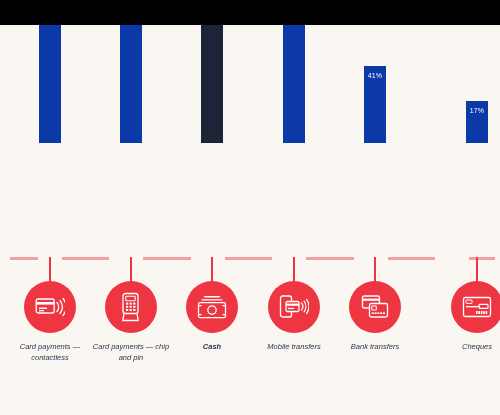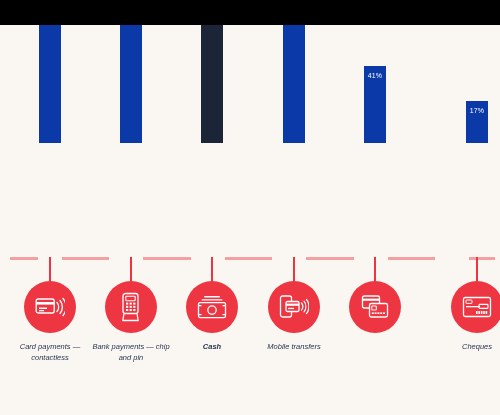--- a/index.html
+++ b/index.html
@@ -155,21 +155,21 @@
               <rect x="8" y="13.8" width="2.2" height="2"></rect>
               <rect x="11.6" y="13.8" width="2.2" height="2"></rect>
               <rect x="15.2" y="13.8" width="2.2" height="2"></rect>
               <rect x="8" y="17" width="2.2" height="2"></rect>
               <rect x="11.6" y="17" width="2.2" height="2"></rect>
               <rect x="15.2" y="17" width="2.2" height="2"></rect>
             </g>
             <path d="M6 21.5l-1.2 7h15.4l-1.2-7" fill="none" stroke="#fff" stroke-width="1.3" stroke-linejoin="round"></path>
           </svg>
         </div>
-        <div class="cat-label">Bank payments — chip and pin</div>
+        <div class="cat-label">Card payments — chip and pin</div>
       </div>
 
       <div class="bar-group" style="left:171px;font-weight:bold;">
         <div class="bar alt" style="height:170px;">
           <div class="bar-value">77%</div>
         </div>
         <div class="stem"></div>
         <div class="icon-circle">
           <svg width="30" height="26" viewBox="0 0 30 26">
             <rect x="7" y="2" width="16" height="1.4" rx="0.7" fill="#fff"></rect>
@@ -214,20 +214,21 @@
             <rect x="10.8" y="12" width="4.5" height="4" rx="0.7" fill="none" stroke="#fff" stroke-width="1.1"></rect>
             <g fill="#fff">
               <rect x="10.8" y="18.4" width="2" height="1.6"></rect>
               <rect x="13.6" y="18.4" width="2" height="1.6"></rect>
               <rect x="16.4" y="18.4" width="2" height="1.6"></rect>
               <rect x="19.2" y="18.4" width="2" height="1.6"></rect>
               <rect x="22" y="18.4" width="2" height="1.6"></rect>
             </g>
           </svg>
         </div>
+        <div class="cat-label">Bank transfers</div>
       </div>
 
       <div class="bar-group" style="left:436px;text-decoration:underline;">
         <div class="bar" style="height:42px;">
           <div class="bar-value">17%</div>
         </div>
         <div class="stem"></div>
         <div class="icon-circle">
           <svg width="30" height="22" viewBox="0 0 30 22">
             <rect x="1.5" y="1.5" width="27" height="19" rx="1.8" fill="none" stroke="#fff" stroke-width="1.3"></rect>

